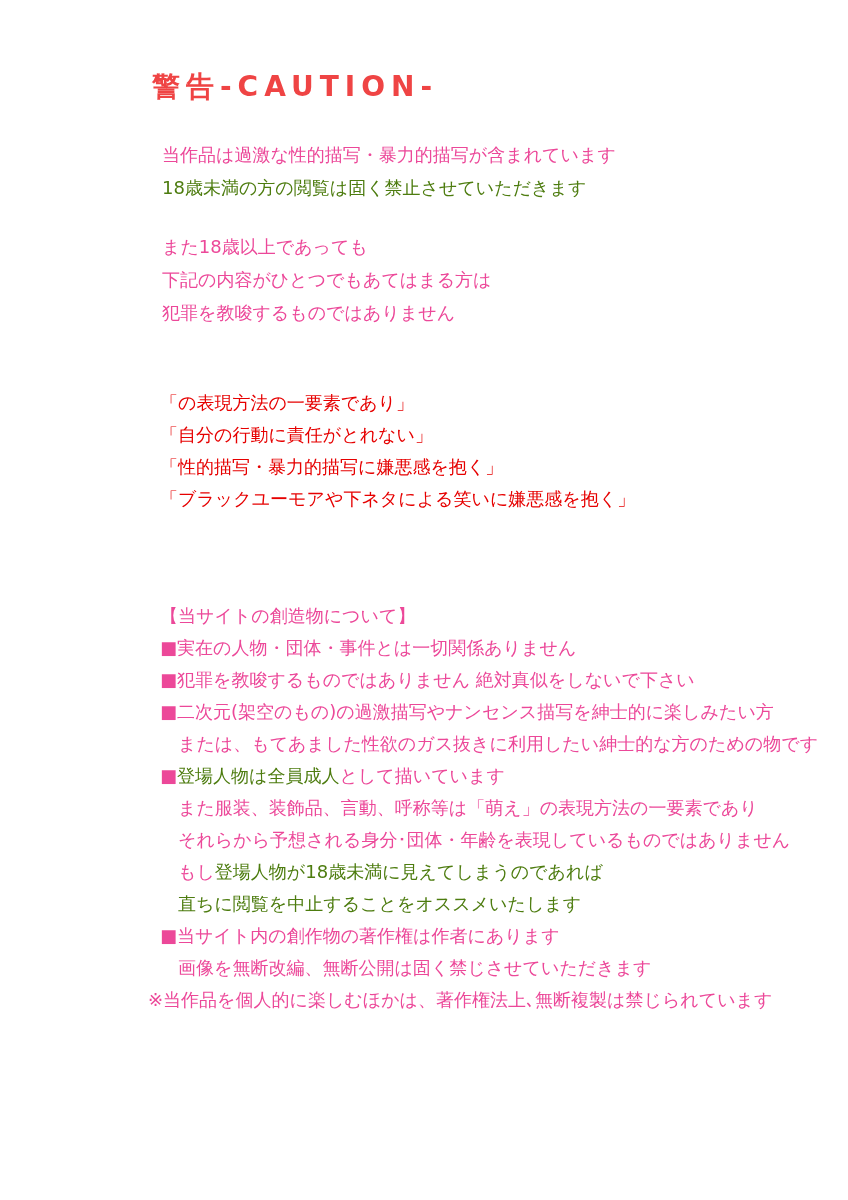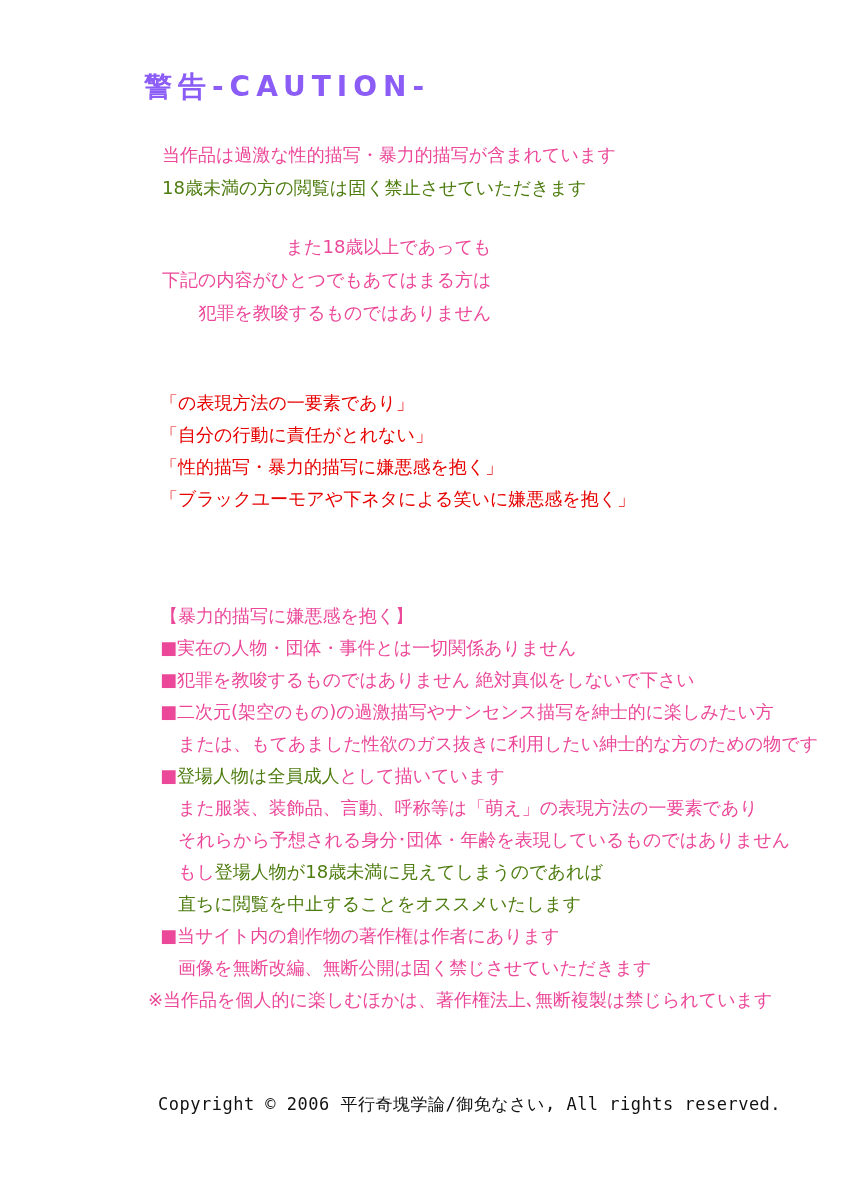--- a/index.html
+++ b/index.html
@@ -11,40 +11,40 @@
     position: relative;
     width: 848px;
     height: 1200px;
     background: #ffffff;
     overflow: hidden;
     font-family: "DejaVu Sans", "Liberation Sans", sans-serif;
     color: #111111;
   }
   .title {
     position: absolute;
-    left: 144px;
+    left: 152px;
     top: 68px;
     font-size: 28px;
     font-weight: bold;
-    color: #8b5cf6;
+    color: #ef4444;
     letter-spacing: 6px;
     white-space: nowrap;
   }
   .block {
     position: absolute;
     left: 162px;
     font-size: 18px;
     white-space: nowrap;
   }
   .block .line {
     height: 33px;
     line-height: 33px;
   }
   .intro        { top: 138px; }
-  .cond-intro   { top: 230px; text-align: right; }
+  .cond-intro   { top: 230px; }
   .cond-list    { top: 387px; left: 160px; color: #e60000; }
   .cond-list .line { height: 32px; line-height: 32px; }
   .about        { top: 600px; left: 160px; }
   .about .line  { height: 32px; line-height: 32px; }
   .red  { color: #4d7c0f; }
   .blk  { color: #ec4899; }
   .indent { padding-left: 18px; }
   .note   { margin-left: -12px; }
   .footer {
     position: absolute;
@@ -76,35 +76,34 @@
   </div>
 
   <div class="block cond-list">
     <div class="line">「の表現方法の一要素であり」</div>
     <div class="line">「自分の行動に責任がとれない」</div>
     <div class="line">「性的描写・暴力的描写に嫌悪感を抱く」</div>
     <div class="line">「ブラックユーモアや下ネタによる笑いに嫌悪感を抱く」</div>
   </div>
 
   <div class="block about">
-    <div class="line blk">【暴力的描写に嫌悪感を抱く】</div>
+    <div class="line blk">【当サイトの創造物について】</div>
 
     <div class="line"><span class="blk">■実在の人物・団体・事件とは一切関係ありません</span></div>
     <div class="line"><span class="blk">■犯罪を教唆するものではありません 絶対真似をしないで下さい</span></div>
     <div class="line"><span class="blk">■二次元(架空のもの)の過激描写やナンセンス描写を紳士的に楽しみたい方</span></div>
     <div class="line indent"><span class="blk">または、もてあました性欲のガス抜きに利用したい紳士的な方のための物です</span></div>
 
     <div class="line"><span class="blk">■</span><span class="red">登場人物は全員成人</span><span class="blk">として描いています</span></div>
 
     <div class="line indent"><span class="blk">また服装、装飾品、言動、呼称等は「萌え」の表現方法の一要素であり</span></div>
     <div class="line indent"><span class="blk">それらから予想される身分･団体・年齢を表現しているものではありません</span></div>
 
     <div class="line indent"><span class="blk">もし</span><span class="red">登場人物が18歳未満に見えてしまうのであれば</span></div>
     <div class="line indent"><span class="red">直ちに閲覧を中止することをオススメいたします</span></div>
 
     <div class="line"><span class="blk">■当サイト内の創作物の著作権は作者にあります</span></div>
     <div class="line indent"><span class="blk">画像を無断改編、無断公開は固く禁じさせていただきます</span></div>
     <div class="line note"><span class="blk">※当作品を個人的に楽しむほかは、著作権法上､無断複製は禁じられています</span></div>
   </div>
 
-  <div class="footer">Copyright © 2006 平行奇塊学論/御免なさい, All rights reserved.</div>
 
 </div>
 
 </body></html>

